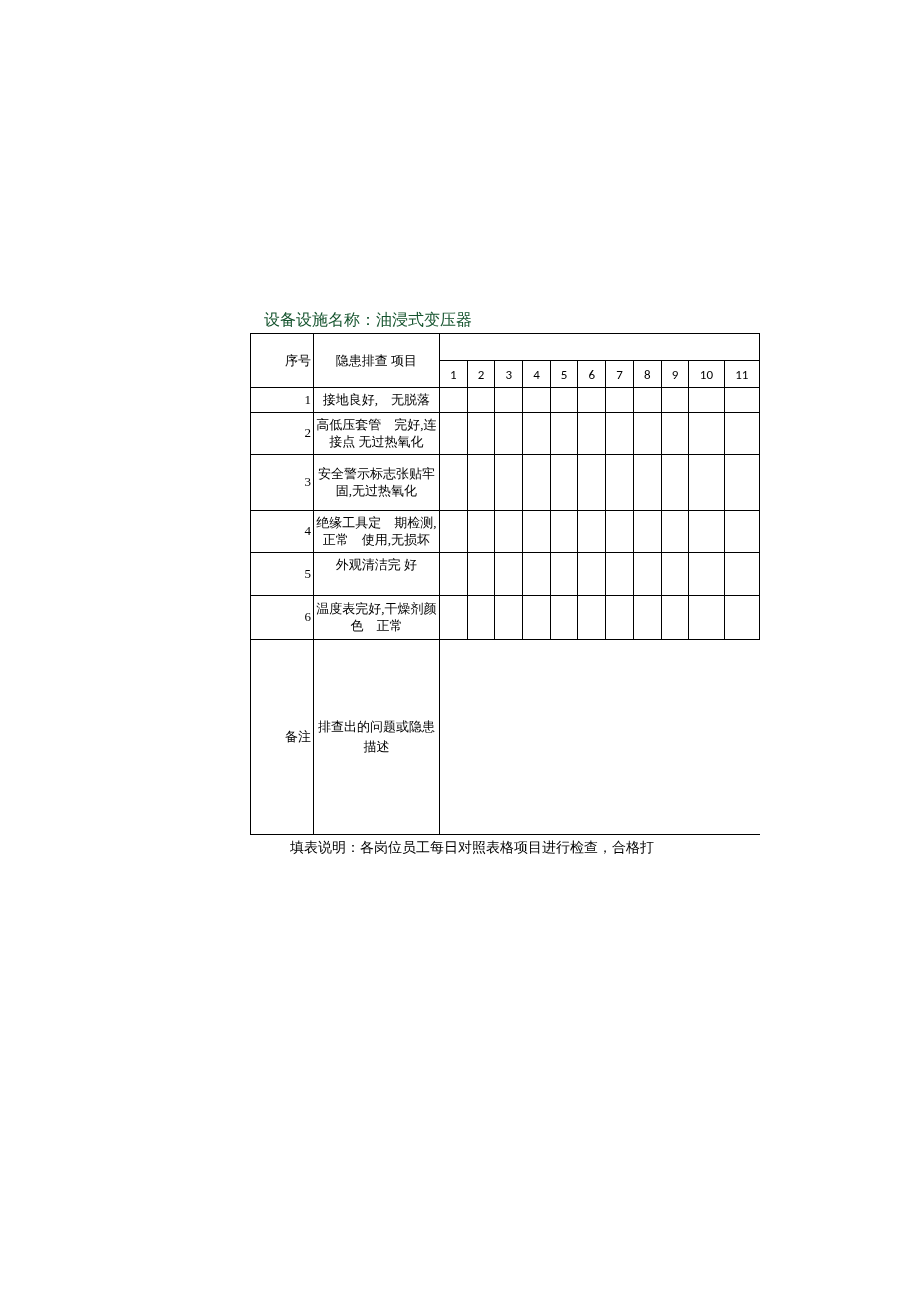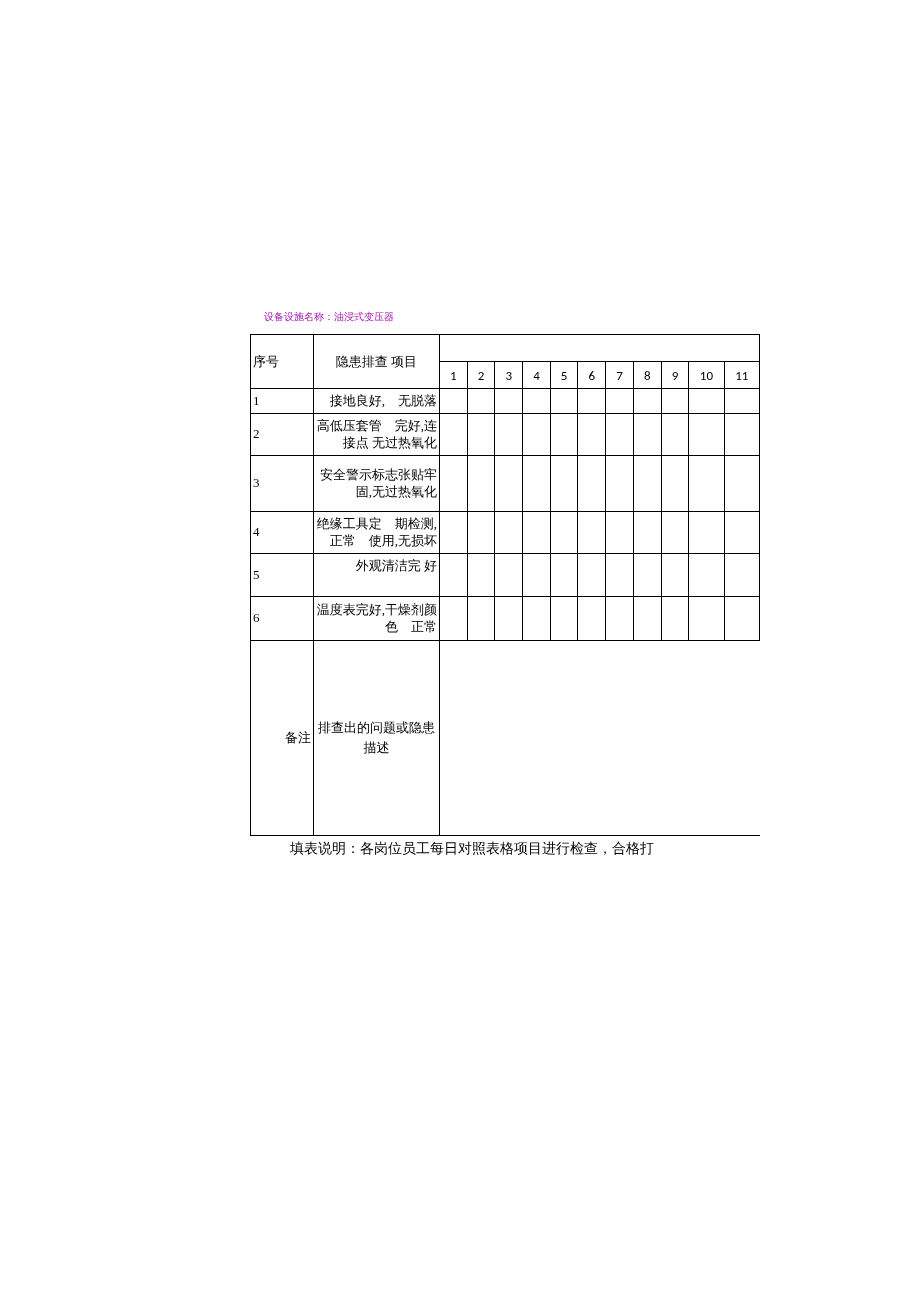--- a/index.html
+++ b/index.html
@@ -9,39 +9,39 @@
     color: #000;
     margin: 0;
     padding: 0;
     width: 920px;
   }
   .page {
     padding: 310px 0 0 250px;
     width: 510px;
   }
   .title {
-    color: #a21caf;
-    font-size: 10px;
-    margin-bottom: 10px;
+    color: #14532d;
+    font-size: 16px;
+    margin-bottom: 2px;
     padding-left: 14px;
   }
   table {
     border-collapse: collapse;
     width: 510px;
     table-layout: fixed;
   }
   th, td {
     border: 1px solid #000;
     padding: 2px 2px;
     font-size: 13px;
     vertical-align: middle;
     word-break: break-all;
   }
-  td.seq { text-align: left; font-family: Liberation Serif, serif; }
-  td.item { text-align: right; line-height: 1.35; padding: 3px 2px; }
+  td.seq { text-align: right; font-family: Liberation Serif, serif; }
+  td.item { text-align: center; line-height: 1.35; padding: 3px 2px; }
   td.item-center { text-align: center; line-height: 1.5; padding: 20px 2px; }
   .hdr-top { text-align: center; height: 22px; }
   .hdr-num { text-align: center; height: 22px; font-family: Calibri, Arial, sans-serif; }
   .col-seq { width: 50px; }
   .col-item { width: 100px; }
   .col-d { width: 22px; }
   .col-d-big { width: 28px; }
   .daycell { }
   .note-label { text-align: right; padding-left: 4px; }
   .footnote {

